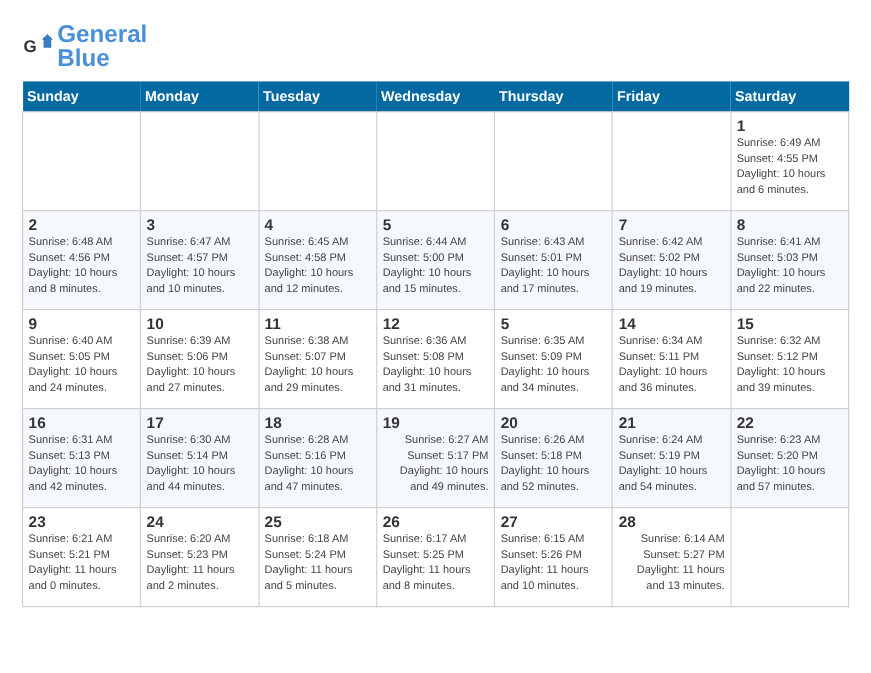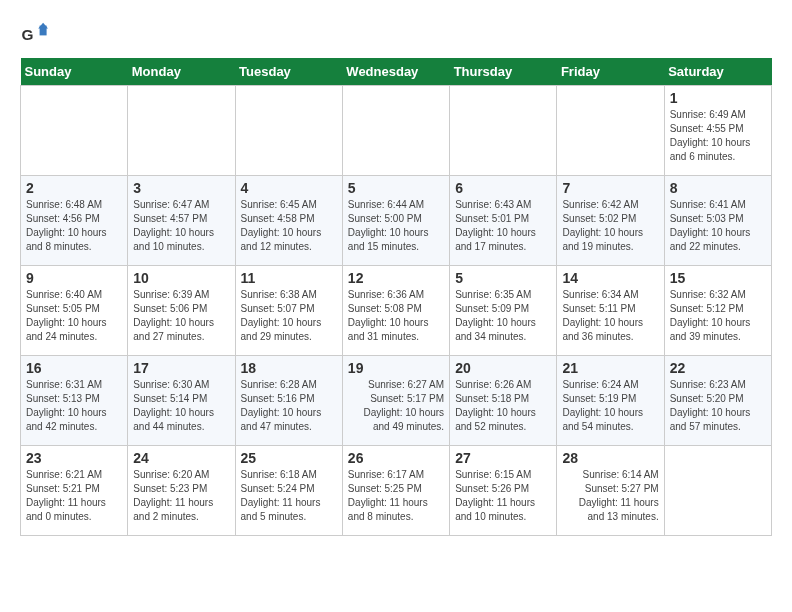--- a/index.html
+++ b/index.html
@@ -45,21 +45,21 @@
     .location-title {
       font-size: 16px;
       color: #555;
     }
     table {
       width: 100%;
       border-collapse: collapse;
       table-layout: fixed;
     }
     th {
-      background-color: #15803d;
+      background-color: #0369a1;
       color: #fff;
       padding: 6px 4px;
       font-size: 13px;
       text-align: left;
       font-weight: bold;
     }
     td {
       vertical-align: top;
       border: 1px solid #ccc;
       padding: 4px 5px;
@@ -93,20 +93,26 @@
 </head>
 <body>
 
 <div class="header">
   <div class="logo">
     <svg class="logo-icon" viewBox="0 0 40 40">
       <text x="2" y="28" font-size="22" font-weight="bold" fill="#333">G</text>
       <polygon points="28,8 38,8 38,22 28,22" fill="#3a7abf"></polygon>
       <polygon points="33,4 40,12 26,12" fill="#3a7abf"></polygon>
     </svg>
+    <div>
+      <div class="logo-text">
+        <span>General</span><br>
+        <span style="color:#4a90d9">Blue</span>
+      </div>
+    </div>
   </div>
   <div class="title-block">
   </div>
 </div>
 
 <table>
   <thead>
     <tr>
     <th>Sunday</th>
         <th>Monday</th>

